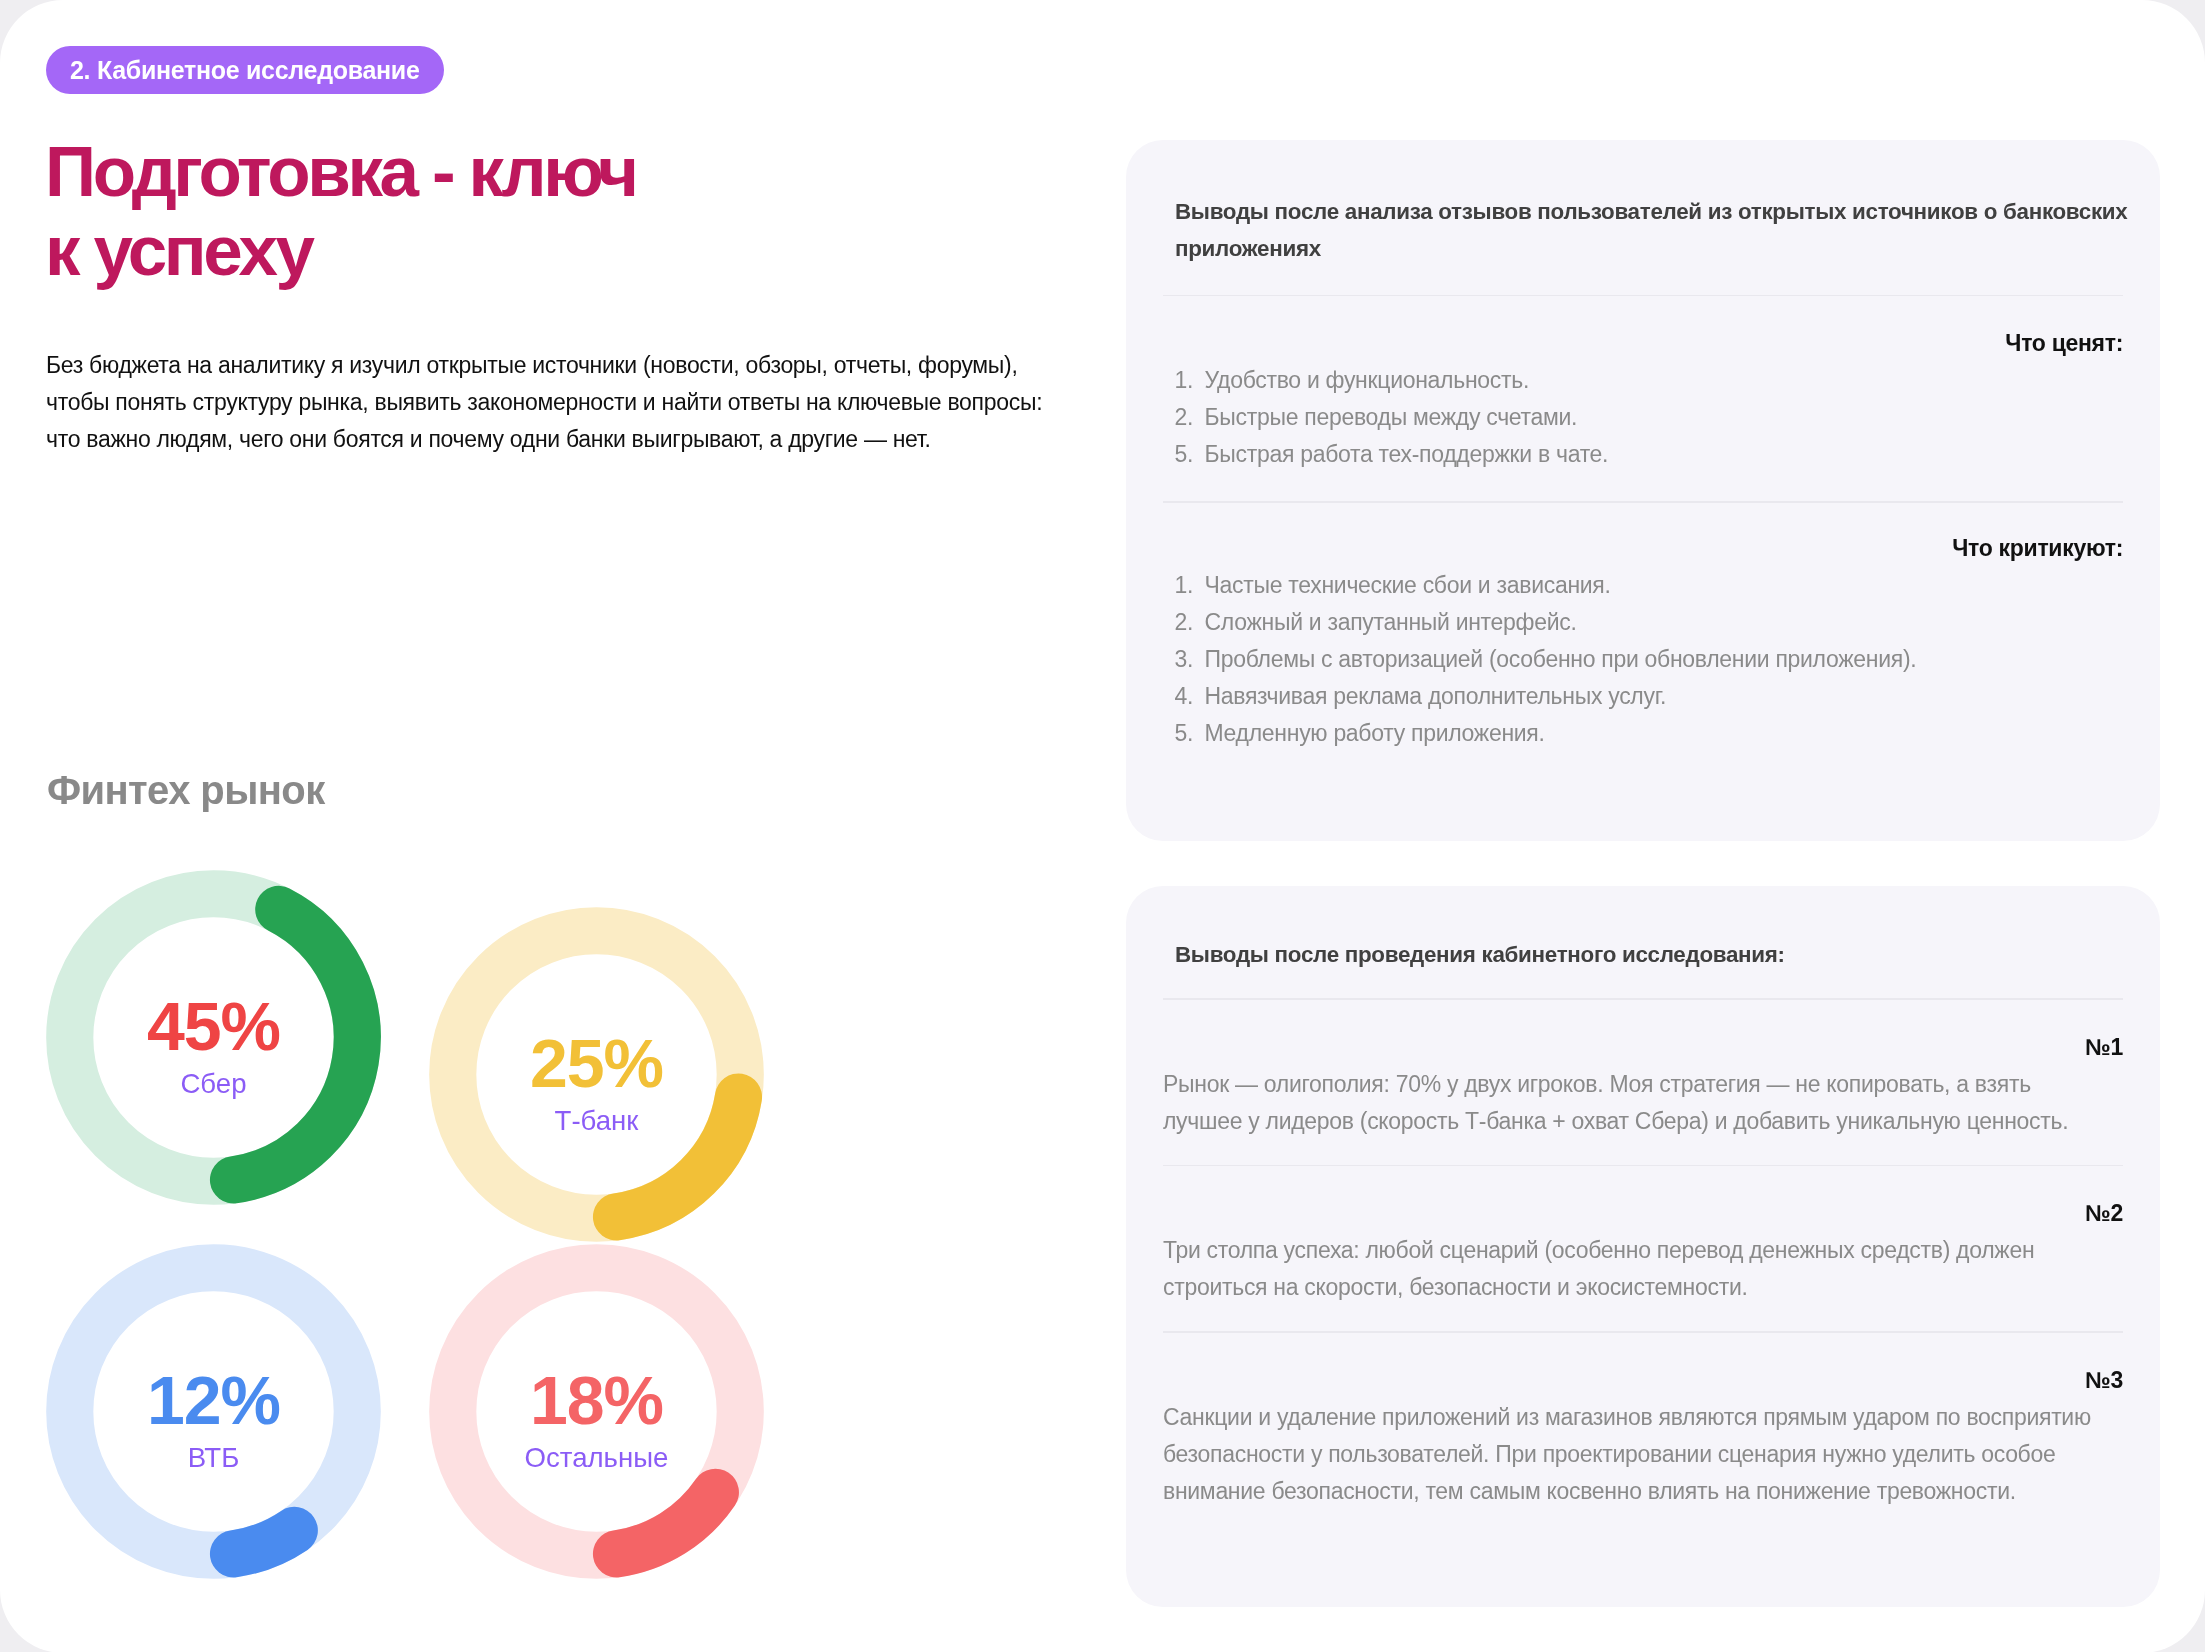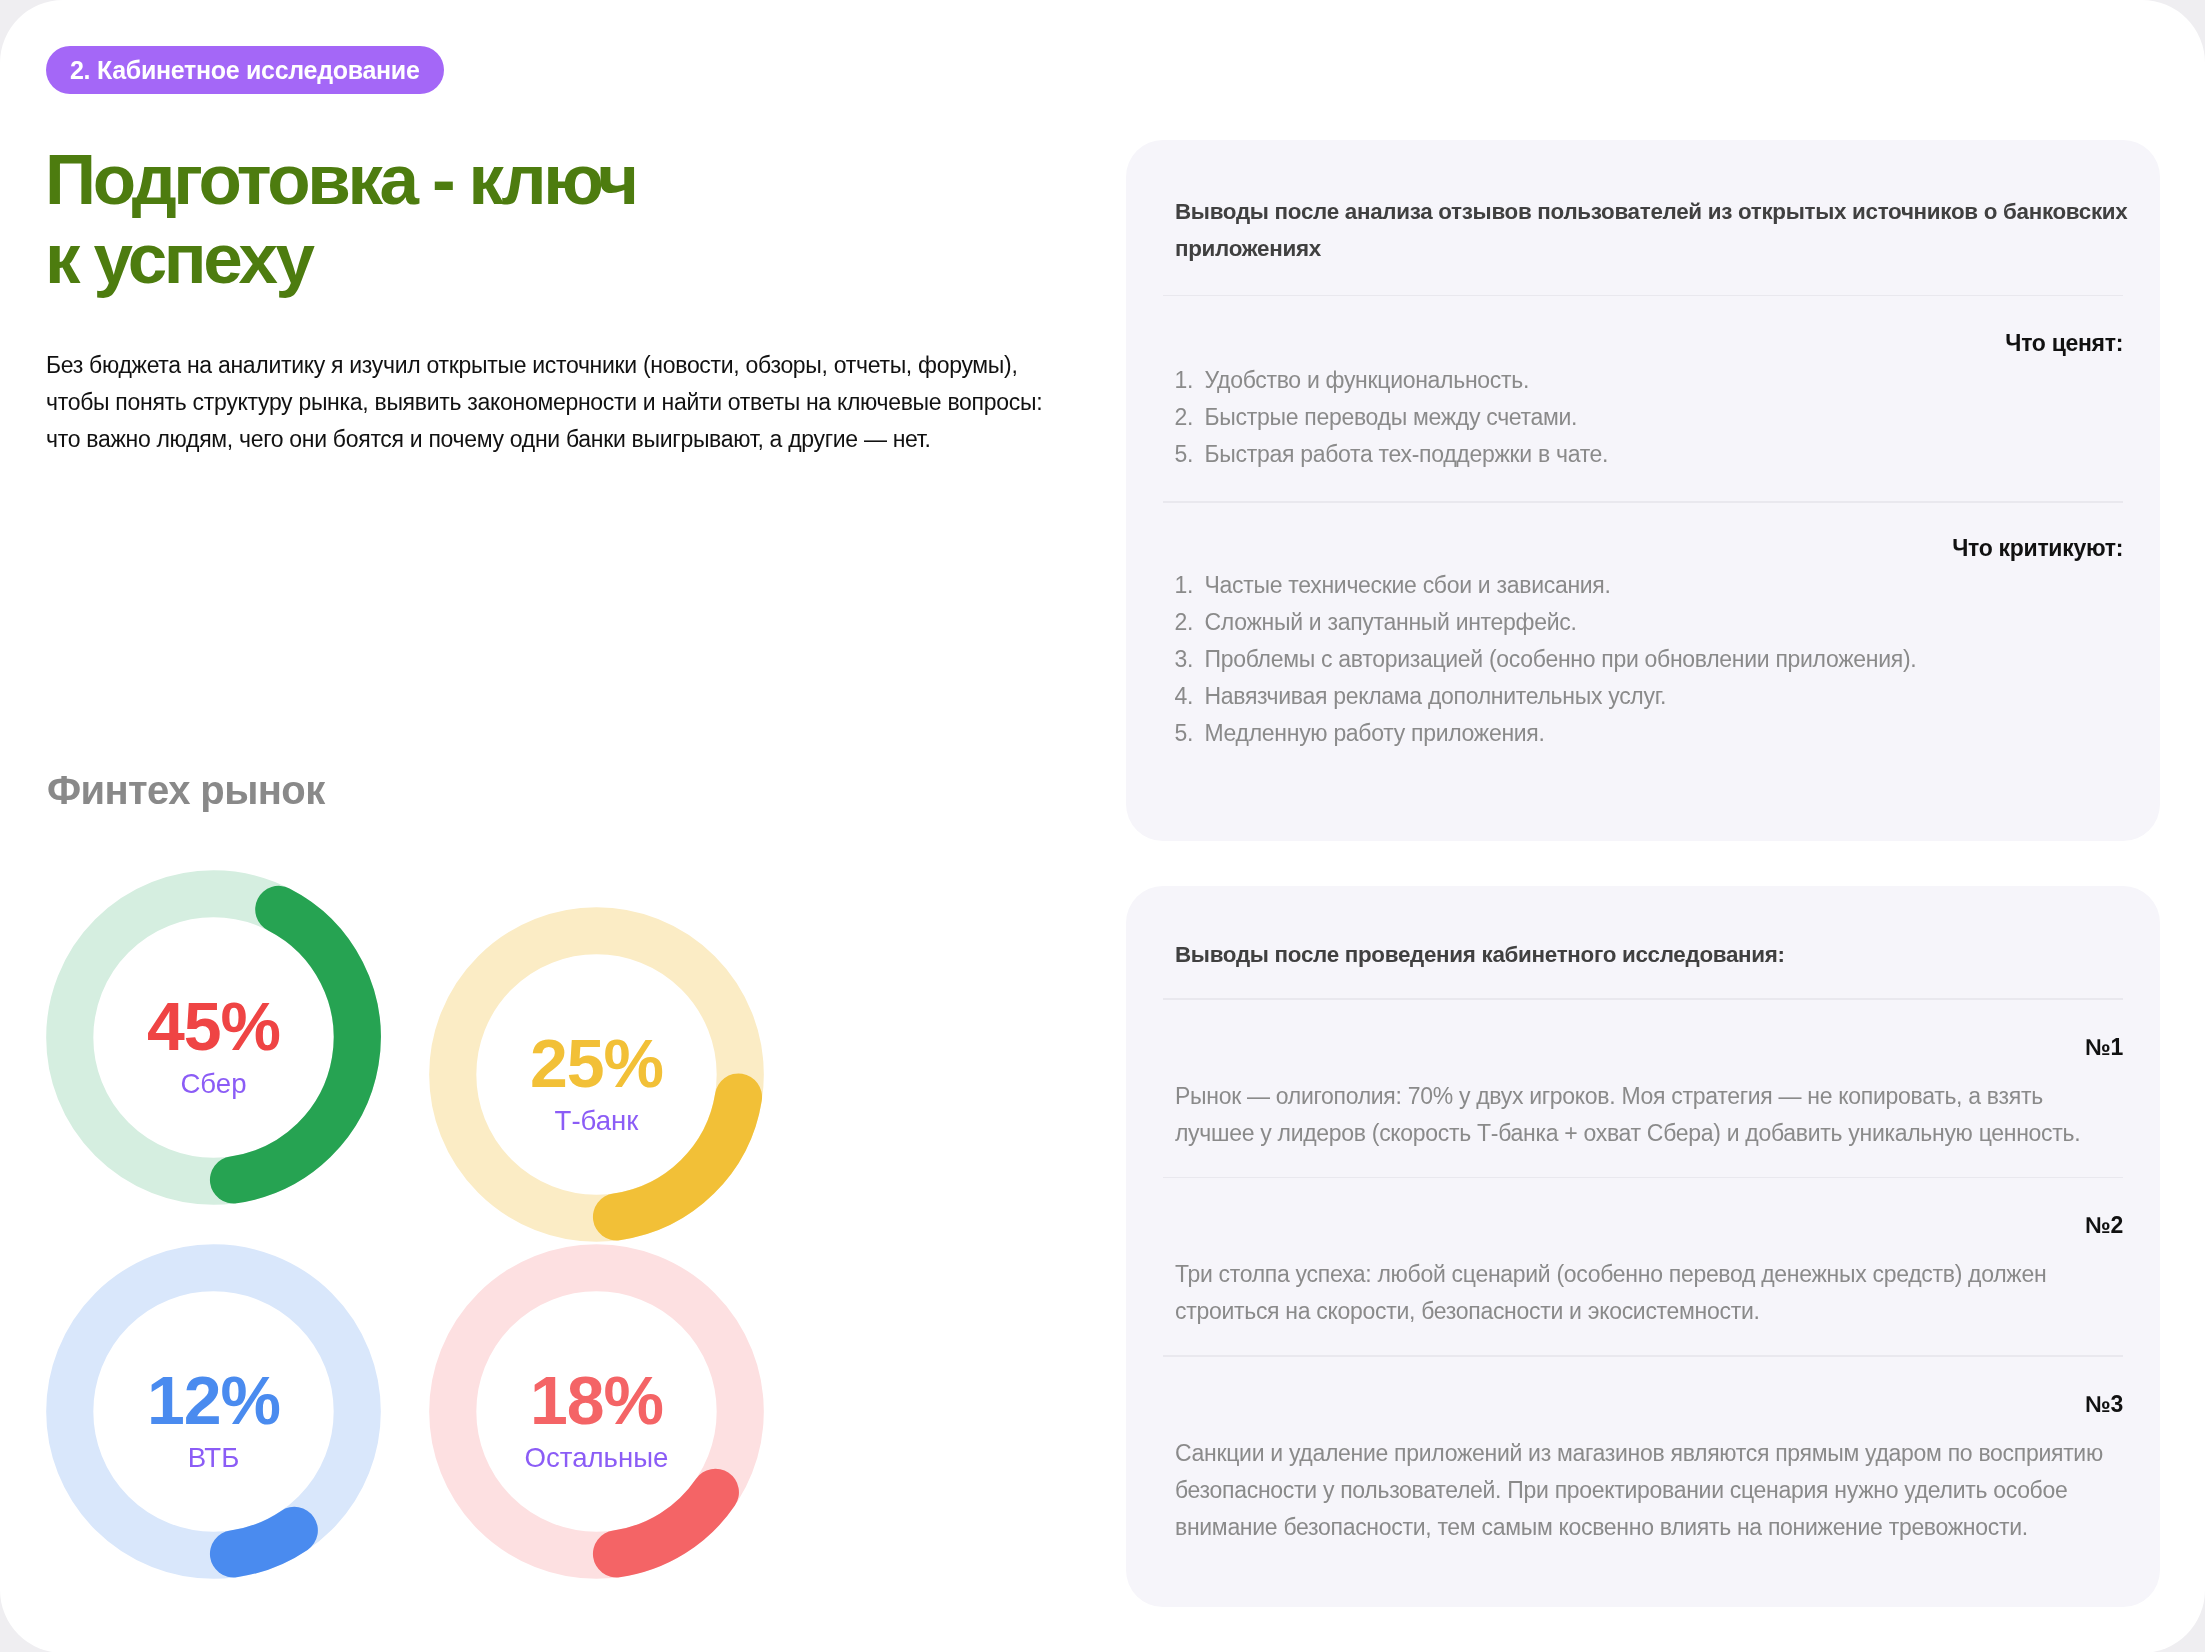--- a/index.html
+++ b/index.html
@@ -11,22 +11,22 @@
     position: absolute; left: 0; top: 0; width: 2205px; height: 1653px;
     background: #ffffff; border-radius: 63px;
   }
   .badge {
     position: absolute; left: 46px; top: 46px; height: 48px; padding: 0 24px;
     background: #a467f7; color: #ffffff; border-radius: 24px;
     font-size: 25px; font-weight: 700; line-height: 48px; letter-spacing: -0.3px;
     white-space: nowrap;
   }
   .title {
-    position: absolute; left: 45px; top: 140px; margin: 0;
-    font-size: 71px; font-weight: 700; line-height: 79px; color: #4d7c0f;
+    position: absolute; left: 45px; top: 132px; margin: 0;
+    font-size: 71px; font-weight: 700; line-height: 79px; color: #be185d;
     letter-spacing: -3.4px;
   }
   .title span { display: block; }
   .intro {
     position: absolute; left: 46px; top: 347px; width: 1034px; margin: 0;
     font-size: 23px; line-height: 37px; color: #111111; letter-spacing: -0.3px;
   }
   .section-title {
     position: absolute; left: 47px; top: 767px; margin: 0;
     font-size: 40px; font-weight: 700; color: #898989; line-height: 46px; letter-spacing: -0.6px;
@@ -59,21 +59,21 @@
     letter-spacing: -0.3px;
     text-align: right;
   }
   .card ol { margin: 0; padding: 0; list-style: none; }
   .card ol li {
     font-size: 23px; line-height: 37px; color: #8a8a8a; padding-left: 11.5px; letter-spacing: -0.3px;
     white-space: nowrap;
   }
   .card ol li .num { display: inline-block; width: 30px; }
   .card p.body {
-    margin: 12px; font-size: 23px; line-height: 37px; color: #8a8a8a; letter-spacing: -0.3px;
+    margin: 0; font-size: 23px; line-height: 37px; color: #8a8a8a; letter-spacing: -0.3px;
   }
 </style>
 </head>
 <body>
 
 <div class="page">
 
   <div class="badge">2. Кабинетное исследование</div>
 
   <h1 class="title">

